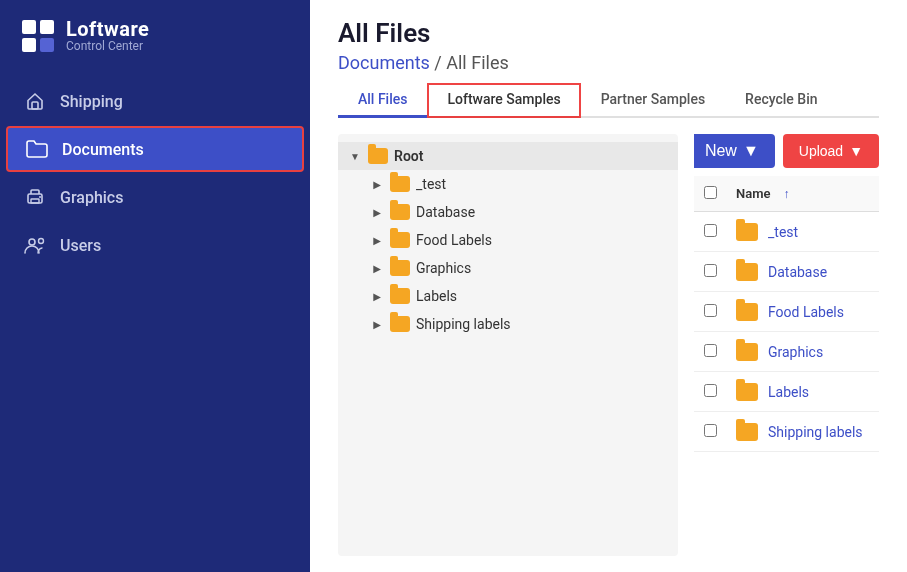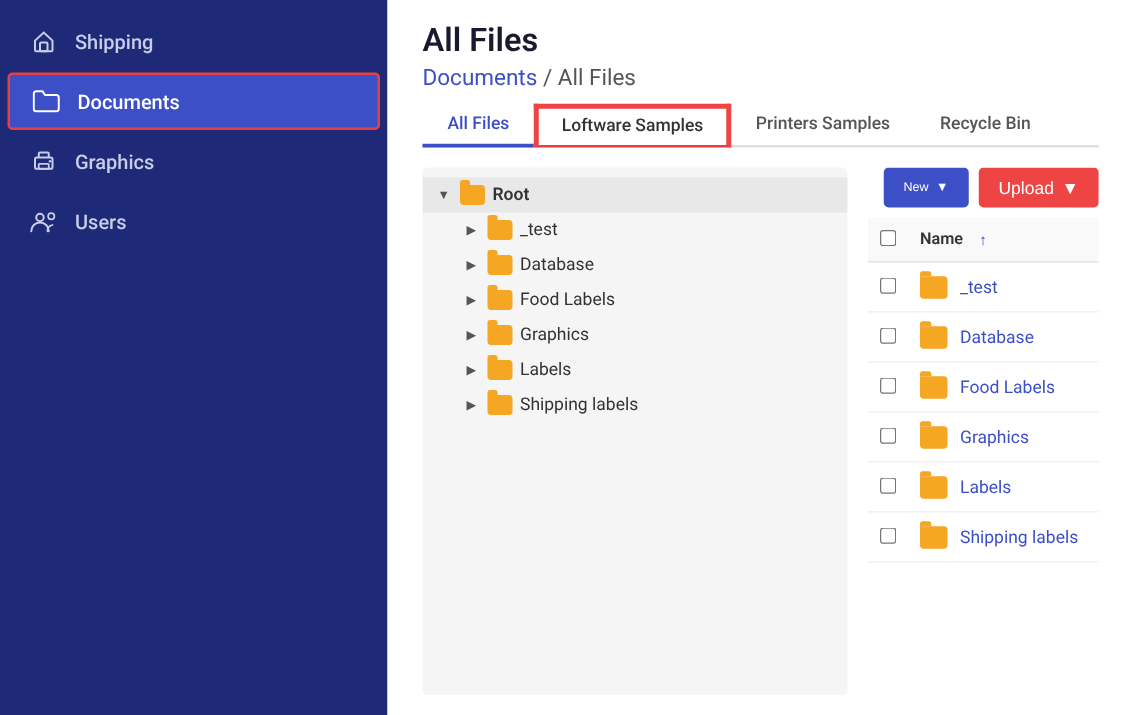--- a/index.html
+++ b/index.html
@@ -120,21 +120,21 @@
       cursor: pointer;
       border-bottom: 3px solid transparent;
       margin-bottom: -2px;
       transition: color 0.15s;
     }
     .tab.active {
       color: #3d4fc7;
       border-bottom: 3px solid #3d4fc7;
     }
     .tab.highlighted {
-      border: 4px solid #ef4444;
+      border: 2px solid #ef4444;
       color: #333;
       border-bottom: 2px solid #e84040;
       padding: 6px 18px;
     }
 
     
     .content-area {
       display: flex;
       flex: 1;
       padding: 16px 28px;
@@ -204,21 +204,21 @@
       gap: 8px;
       margin-bottom: 8px;
       justify-content: flex-end;
     }
     .btn-primary {
       background: #3d4fc7;
       color: #fff;
       border: none;
       padding: 8px 16px;
       border-radius: 4px;
-      font-size: 10px;
+      font-size: 16px;
       font-weight: 500;
       cursor: pointer;
       display: flex;
       align-items: center;
       gap: 6px;
     }
     .btn-outline {
       background: #ef4444;
       color: #fff;
       border: none;
@@ -275,20 +275,34 @@
       text-decoration: none;
       font-size: 14px;
     }
     .sort-arrow { color: #3d4fc7; font-size: 12px; }
     input[type="checkbox"] { cursor: pointer; accent-color: #3d4fc7; }
   </style>
 </head>
 <body>
 
 <div class="sidebar">
+  <div class="sidebar-logo">
+    <div class="logo-icon">
+      <svg width="36" height="36" viewBox="0 0 36 36">
+        <rect x="2" y="2" width="14" height="14" rx="2" fill="#fff"></rect>
+        <rect x="20" y="2" width="14" height="14" rx="2" fill="#fff"></rect>
+        <rect x="2" y="20" width="14" height="14" rx="2" fill="#fff"></rect>
+        <rect x="20" y="20" width="14" height="14" rx="2" fill="#5563d4"></rect>
+      </svg>
+    </div>
+    <div class="logo-text">
+      <span class="logo-name">Loftware</span>
+      <span class="logo-subtitle">Control Center</span>
+    </div>
+  </div>
 
   <nav class="sidebar-nav">
     <div class="nav-item">
       <div class="nav-icon">
         <svg width="20" height="20" viewBox="0 0 20 20" fill="none">
           <path d="M3 9.5L10 3l7 6.5V17a1 1 0 01-1 1H4a1 1 0 01-1-1V9.5z" stroke="currentColor" stroke-width="1.6" fill="none"></path>
           <rect x="7" y="11" width="6" height="7" rx="1" stroke="currentColor" stroke-width="1.6" fill="none"></rect>
         </svg>
       </div>
       <span>Shipping</span>
@@ -333,21 +347,21 @@
   <div class="main-header">
     <h1 class="page-title">All Files</h1>
     <div class="breadcrumb">
       <a href="#">Documents</a>
       <span> / </span>
       <span>All Files</span>
     </div>
     <div class="tabs">
       <div class="tab active">All Files</div>
       <div class="tab highlighted">Loftware Samples</div>
-      <div class="tab">Printers Samples</div>
+      <div class="tab">Partner Samples</div>
       <div class="tab">Recycle Bin</div>
     </div>
   </div>
 
   <div class="content-area">
 
     <div class="tree-panel">
       <div class="tree-item root">
         <div class="tree-arrow">▼</div>
         <div class="folder-icon-tree"></div>

